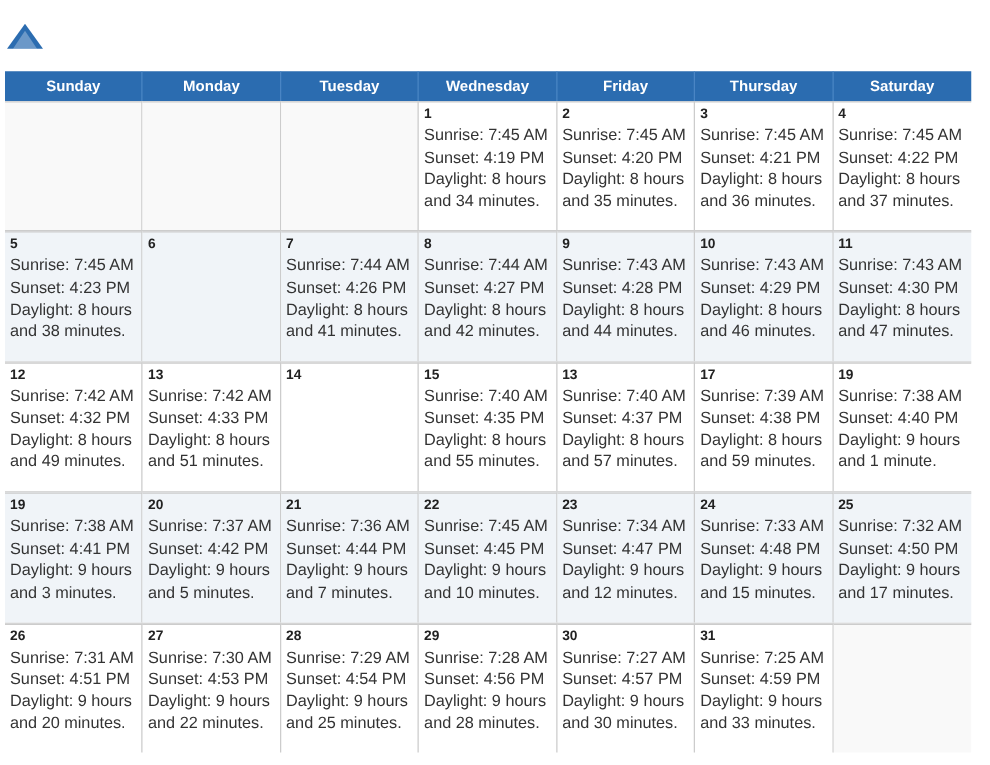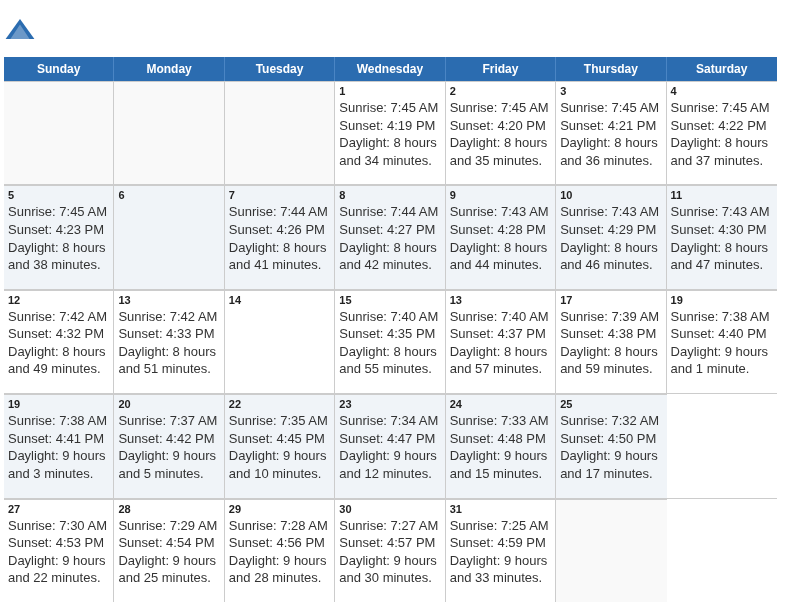--- a/index.html
+++ b/index.html
@@ -275,22 +275,29 @@
 and 3 minutes.</div>
           </div>
           <div class="cal-cell shaded">
             <div class="day-num">20</div>
             <div class="cell-text">Sunrise: 7:37 AM
 Sunset: 4:42 PM
 Daylight: 9 hours
 and 5 minutes.</div>
           </div>
           <div class="cal-cell shaded">
+            <div class="day-num">21</div>
+            <div class="cell-text">Sunrise: 7:36 AM
+Sunset: 4:44 PM
+Daylight: 9 hours
+and 7 minutes.</div>
+          </div>
+          <div class="cal-cell shaded">
             <div class="day-num">22</div>
-            <div class="cell-text">Sunrise: 7:35 AM
+            <div class="cell-text">Sunrise: 7:45 AM
 Sunset: 4:45 PM
 Daylight: 9 hours
 and 10 minutes.</div>
           </div>
           <div class="cal-cell shaded">
             <div class="day-num">23</div>
             <div class="cell-text">Sunrise: 7:34 AM
 Sunset: 4:47 PM
 Daylight: 9 hours
 and 12 minutes.</div>
@@ -304,20 +311,27 @@
           </div>
           <div class="cal-cell shaded">
             <div class="day-num">25</div>
             <div class="cell-text">Sunrise: 7:32 AM
 Sunset: 4:50 PM
 Daylight: 9 hours
 and 17 minutes.</div>
           </div>
         </div>
         <div class="cal-row">
+          <div class="cal-cell">
+            <div class="day-num">26</div>
+            <div class="cell-text">Sunrise: 7:31 AM
+Sunset: 4:51 PM
+Daylight: 9 hours
+and 20 minutes.</div>
+          </div>
           <div class="cal-cell">
             <div class="day-num">27</div>
             <div class="cell-text">Sunrise: 7:30 AM
 Sunset: 4:53 PM
 Daylight: 9 hours
 and 22 minutes.</div>
           </div>
           <div class="cal-cell">
             <div class="day-num">28</div>
             <div class="cell-text">Sunrise: 7:29 AM

